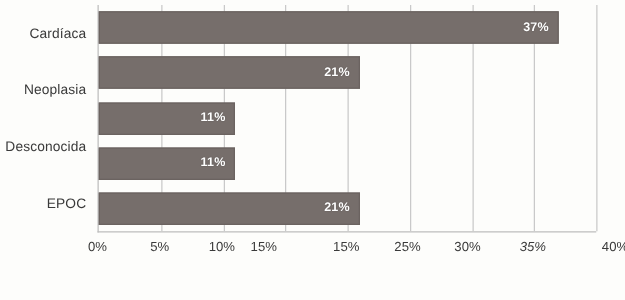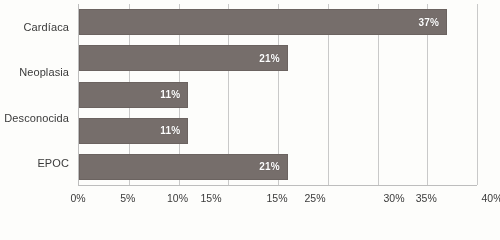--- a/index.html
+++ b/index.html
@@ -183,19 +183,19 @@
       </div>
     </div>
   </div>
 
   <div id="value-axis">
       <div class="tick-label" style="left: 0px;">0%</div>
       <div class="tick-label" style="left: 49.75px;">5%</div>
       <div class="tick-label" style="left: 99.5px; text-align: center;">10%</div>
       <div class="tick-label" style="left: 133px;">15%</div>
       <div class="tick-label" style="left: 199px;">15%</div>
-      <div class="tick-label" style="left: 237px;">25%</div>
-      <div class="tick-label" style="left: 316px;">30%</div>
-      <div class="tick-label" style="left: 348.25px;">35%</div>
+      <div class="tick-label" style="left: 248px;">25%</div>
+      <div class="tick-label" style="left: 296px;">30%</div>
+      <div class="tick-label" style="left: 348.25px; font-style: italic;">35%</div>
       <div class="tick-label" style="left: 414px;">40%</div>
     </div>
 
 </div>
 
 </body></html>

